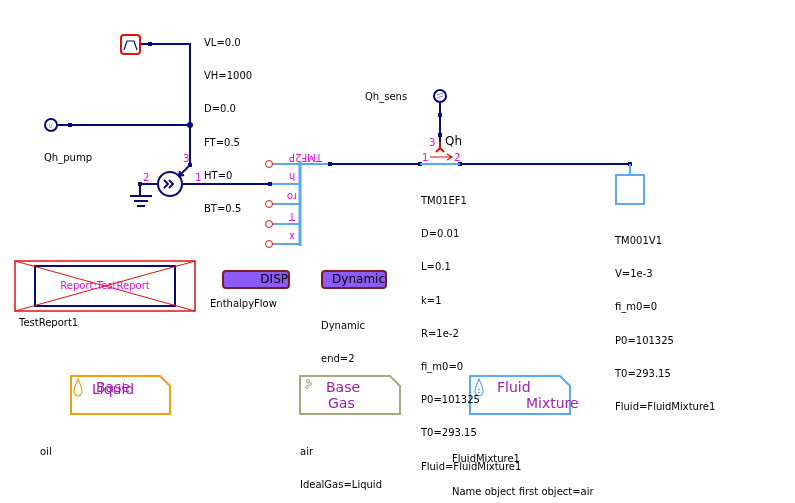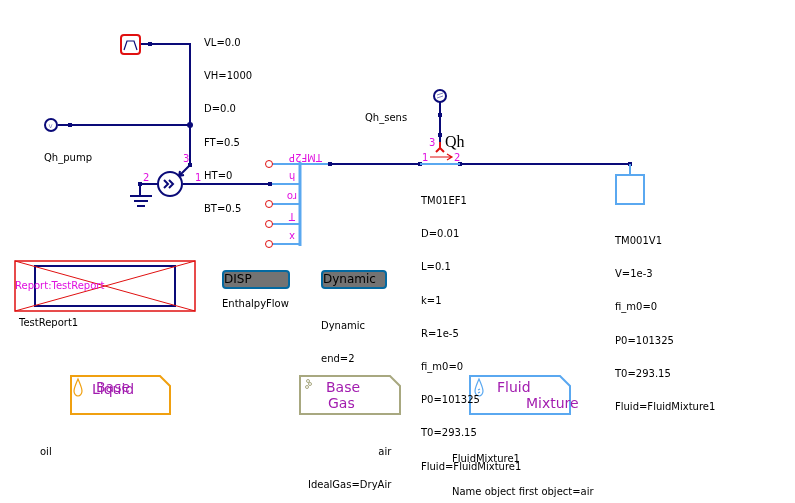--- a/index.html
+++ b/index.html
@@ -1,22 +1,22 @@
 <!DOCTYPE html>
 <html><head>
 <meta charset="utf-8">
 <style>
   html, body { margin: 0; padding: 0; background: #ffffff; }
   body { width: 795px; height: 503px; position: relative; overflow: hidden;
          font-family: "DejaVu Sans", sans-serif; font-size: 10px; color: #000; }
   #canvas { position: absolute; left: 0; top: 0; }
   .lbl { position: absolute; font-size: 10px; line-height: 11px; white-space: pre; color: #000; }
   .param-block div { line-height: 11.2px; }
-  .btn-box { position: absolute; border: 2px solid #0369a1; border-radius: 4px;
-             font-size: 12px; text-align: left; line-height: 14px; color: #000; background: #737373; }
+  .btn-box { position: absolute; border: 2px solid #7f1d1d; border-radius: 4px;
+             font-size: 12px; text-align: right; line-height: 14px; color: #000; background: #8b5cf6; }
   .rec-title { position: absolute; color: #a21caf; font-size: 14px; line-height: 16px; }
 </style>
 </head>
 <body>
 
 <svg id="canvas" width="795" height="503" viewBox="0 0 795 503">
 
   <g stroke="#0a0a78" stroke-width="2" fill="none">
 
     <polyline points="141,44 190,44 190,125"></polyline>
@@ -145,71 +145,71 @@
 <div class="lbl" style="left:183px; top:153px; color:#e010e0;">3</div>
 <div class="lbl" style="left:143px; top:172px; color:#e010e0;">2</div>
 <div class="lbl" style="left:195px; top:172px; color:#e010e0;">1</div>
 
 <div class="lbl" style="left:289px; top:152px; color:#e010e0; transform:rotate(180deg); transform-origin:center;">TMF2P</div>
 <div class="lbl" style="left:289px; top:171px; color:#e010e0; transform:rotate(180deg);">h</div>
 <div class="lbl" style="left:287px; top:191px; color:#e010e0; transform:rotate(180deg);">ro</div>
 <div class="lbl" style="left:289px; top:211px; color:#e010e0; transform:rotate(180deg);">T</div>
 <div class="lbl" style="left:289px; top:231px; color:#e010e0; transform:rotate(180deg);">x</div>
 
-<div class="lbl" style="left:365px; top:91px;margin-top:21px;">Qh_sens</div>
+<div class="lbl" style="left:365px; top:91px;">Qh_sens</div>
 <div class="lbl" style="left:429px; top:137px; color:#e010e0;">3</div>
-<div class="lbl" style="left:445px; top:136px; font-size:16px;font-family:Liberation Serif, serif;">Qh</div>
+<div class="lbl" style="left:445px; top:136px; font-size:12px;">Qh</div>
 <div class="lbl" style="left:422px; top:152px; color:#e010e0;">1</div>
 <div class="lbl" style="left:454px; top:152px; color:#e010e0;">2</div>
 
 <div class="lbl param-block" style="left:421px; top:173px;">
   <div>TM01EF1</div>
   <div>D=0.01</div>
   <div>L=0.1</div>
   <div>k=1</div>
-  <div>R=1e-5</div>
+  <div>R=1e-2</div>
   <div>fi_m0=0</div>
   <div>P0=101325</div>
   <div>T0=293.15</div>
   <div>Fluid=FluidMixture1</div>
 </div>
 
 <div class="lbl param-block" style="left:615px; top:213px;">
   <div>TM001V1</div>
   <div>V=1e-3</div>
   <div>fi_m0=0</div>
   <div>P0=101325</div>
   <div>T0=293.15</div>
   <div>Fluid=FluidMixture1</div>
 </div>
 
-<div class="lbl" style="left:15px; top:280px; width:180px; color:#e010e0;">Report:TestReport</div>
+<div class="lbl" style="left:15px; top:280px; width:180px; text-align:center; color:#e010e0;">Report:TestReport</div>
 <div class="lbl" style="left:19px; top:317px;">TestReport1</div>
 
 <div class="btn-box" style="left:222px; top:270px; width:64px; height:15px;">DISP</div>
-<div class="lbl" style="left:222px; top:298px;">EnthalpyFlow</div>
+<div class="lbl" style="left:210px; top:298px;">EnthalpyFlow</div>
 
 <div class="btn-box" style="left:321px; top:270px; width:62px; height:15px;">Dynamic</div>
 <div class="lbl param-block" style="left:321px; top:298px;">
   <div>Dynamic</div>
   <div>end=2</div>
 </div>
 
 <div class="rec-title" style="left:96px; top:379px;">Base</div>
 <div class="rec-title" style="left:92px; top:381px;">Liquid</div>
 <div class="lbl param-block" style="left:40px; top:424px;">
   <div>oil</div>
   
 </div>
 
 <div class="rec-title" style="left:326px; top:379px;">Base</div>
 <div class="rec-title" style="left:328px; top:395px;">Gas</div>
-<div class="lbl param-block" style="left:308px; top:424px;text-align:right;">
+<div class="lbl param-block" style="left:300px; top:424px;">
   <div>air</div>
-  <div>IdealGas=DryAir</div>
+  <div>IdealGas=Liquid</div>
 </div>
 
 <div class="rec-title" style="left:497px; top:379px;text-align:right;">Fluid</div>
 <div class="rec-title" style="left:493px; top:395px;margin-left:33px;">Mixture</div>
 <div class="lbl param-block" style="left:452px; top:431px;">
   <div>FluidMixture1</div>
   <div>Name object first object=air</div>
   
 </div>
 

